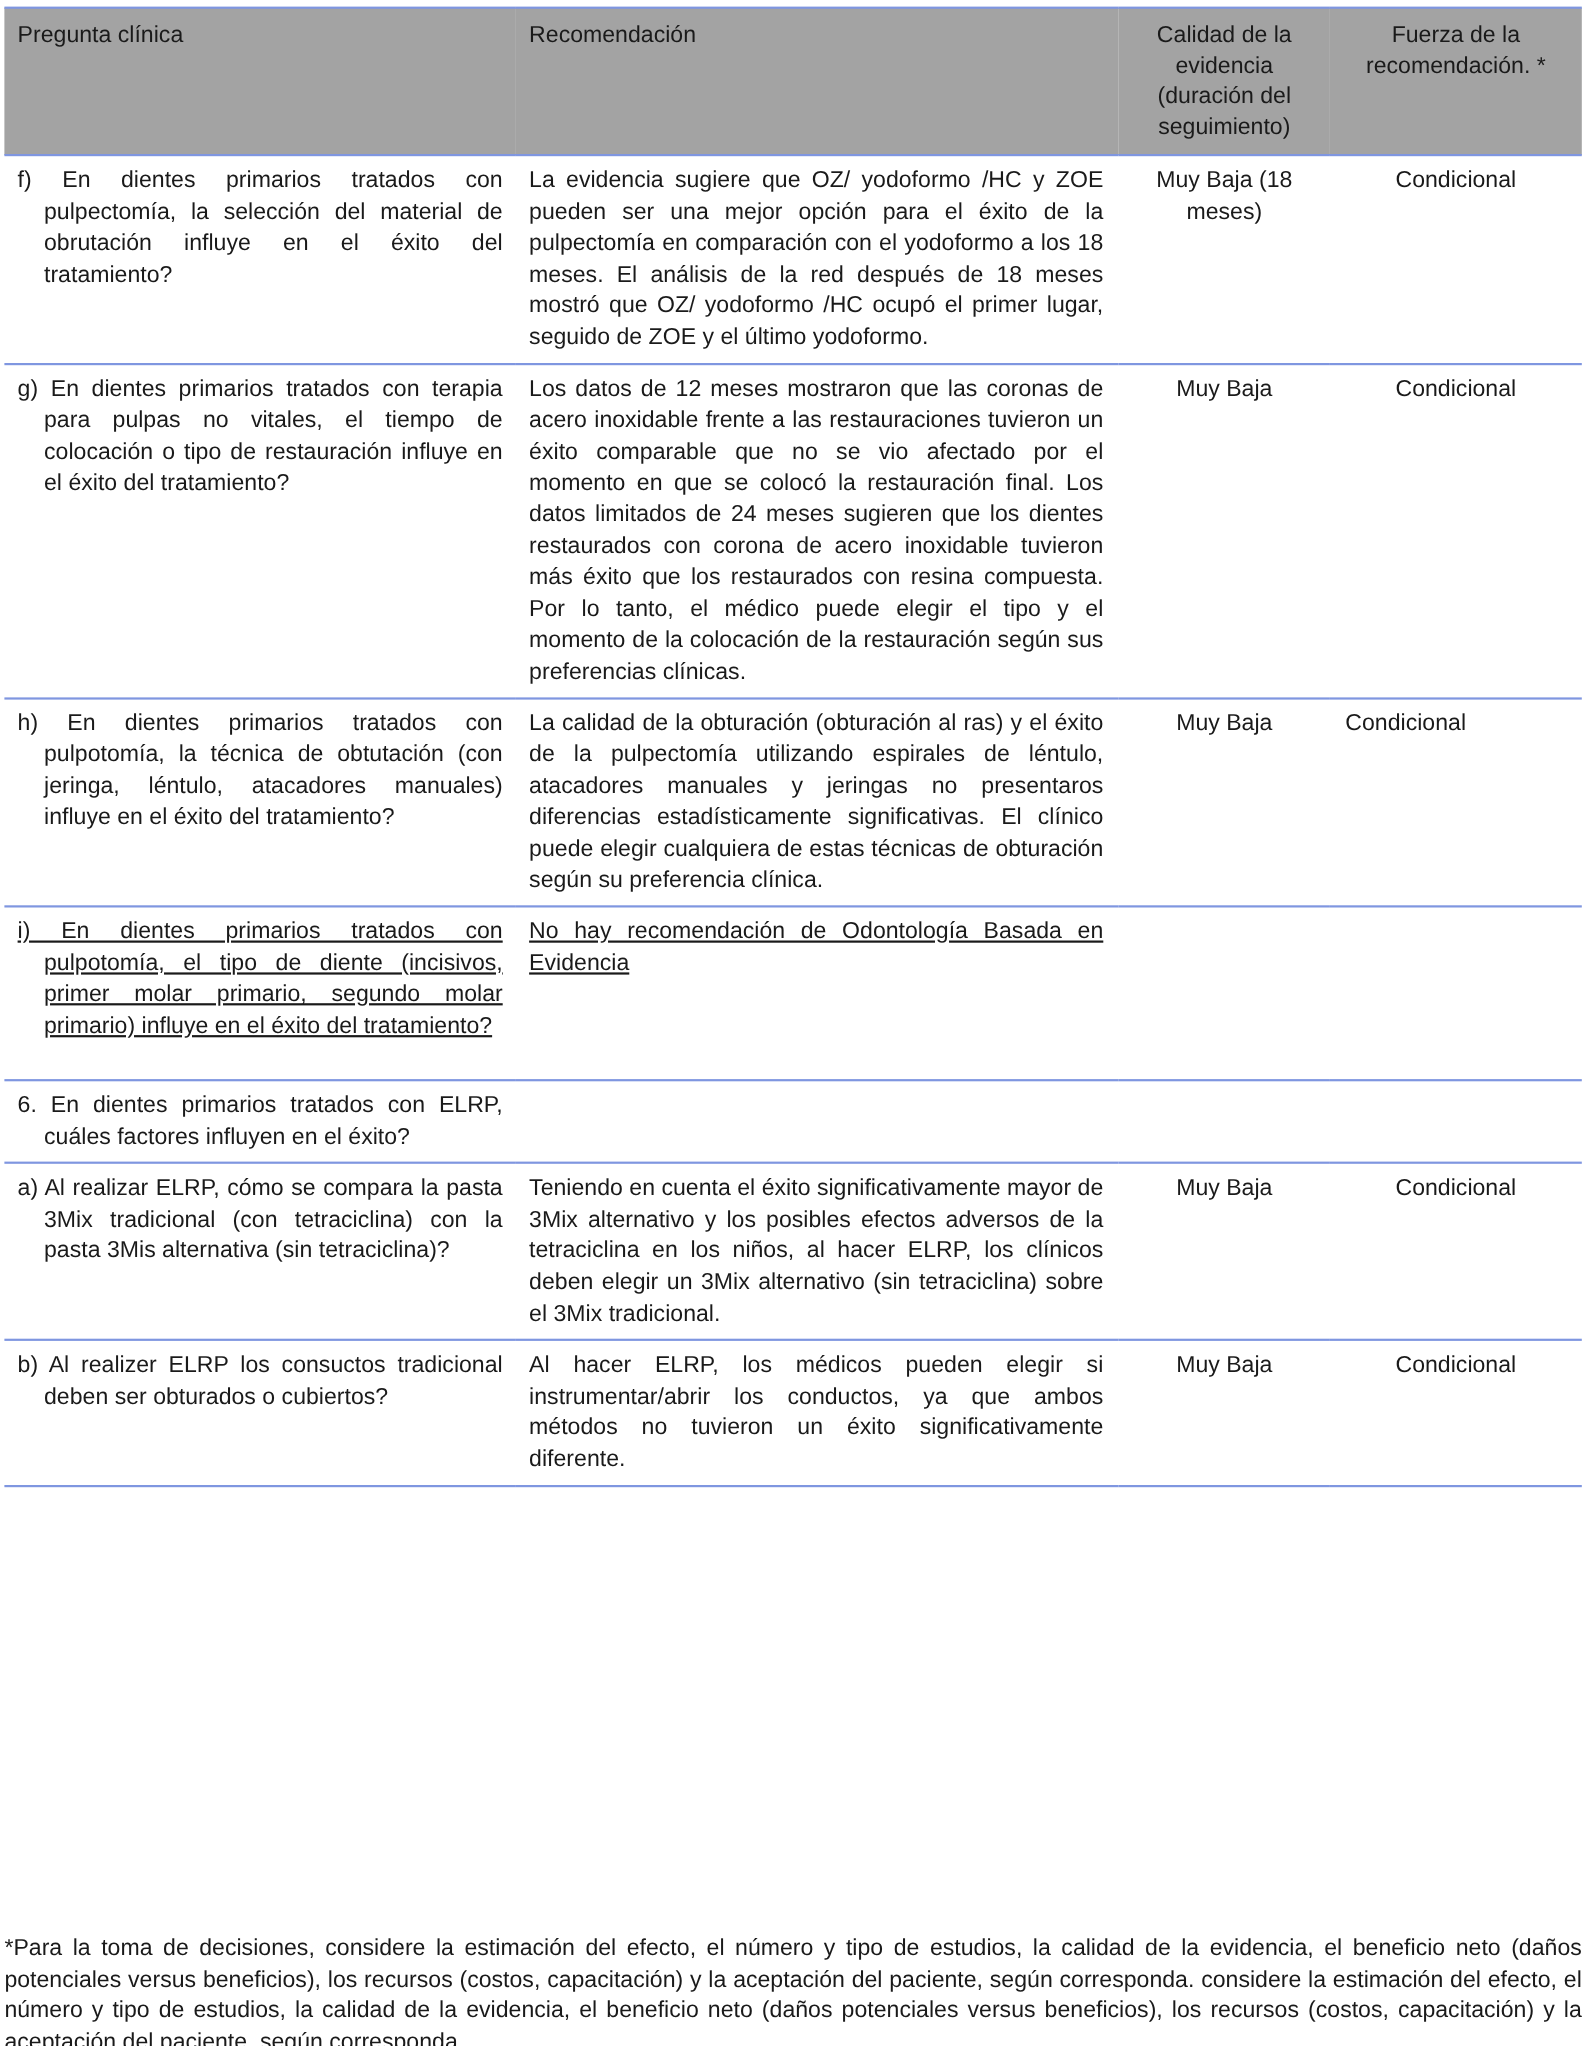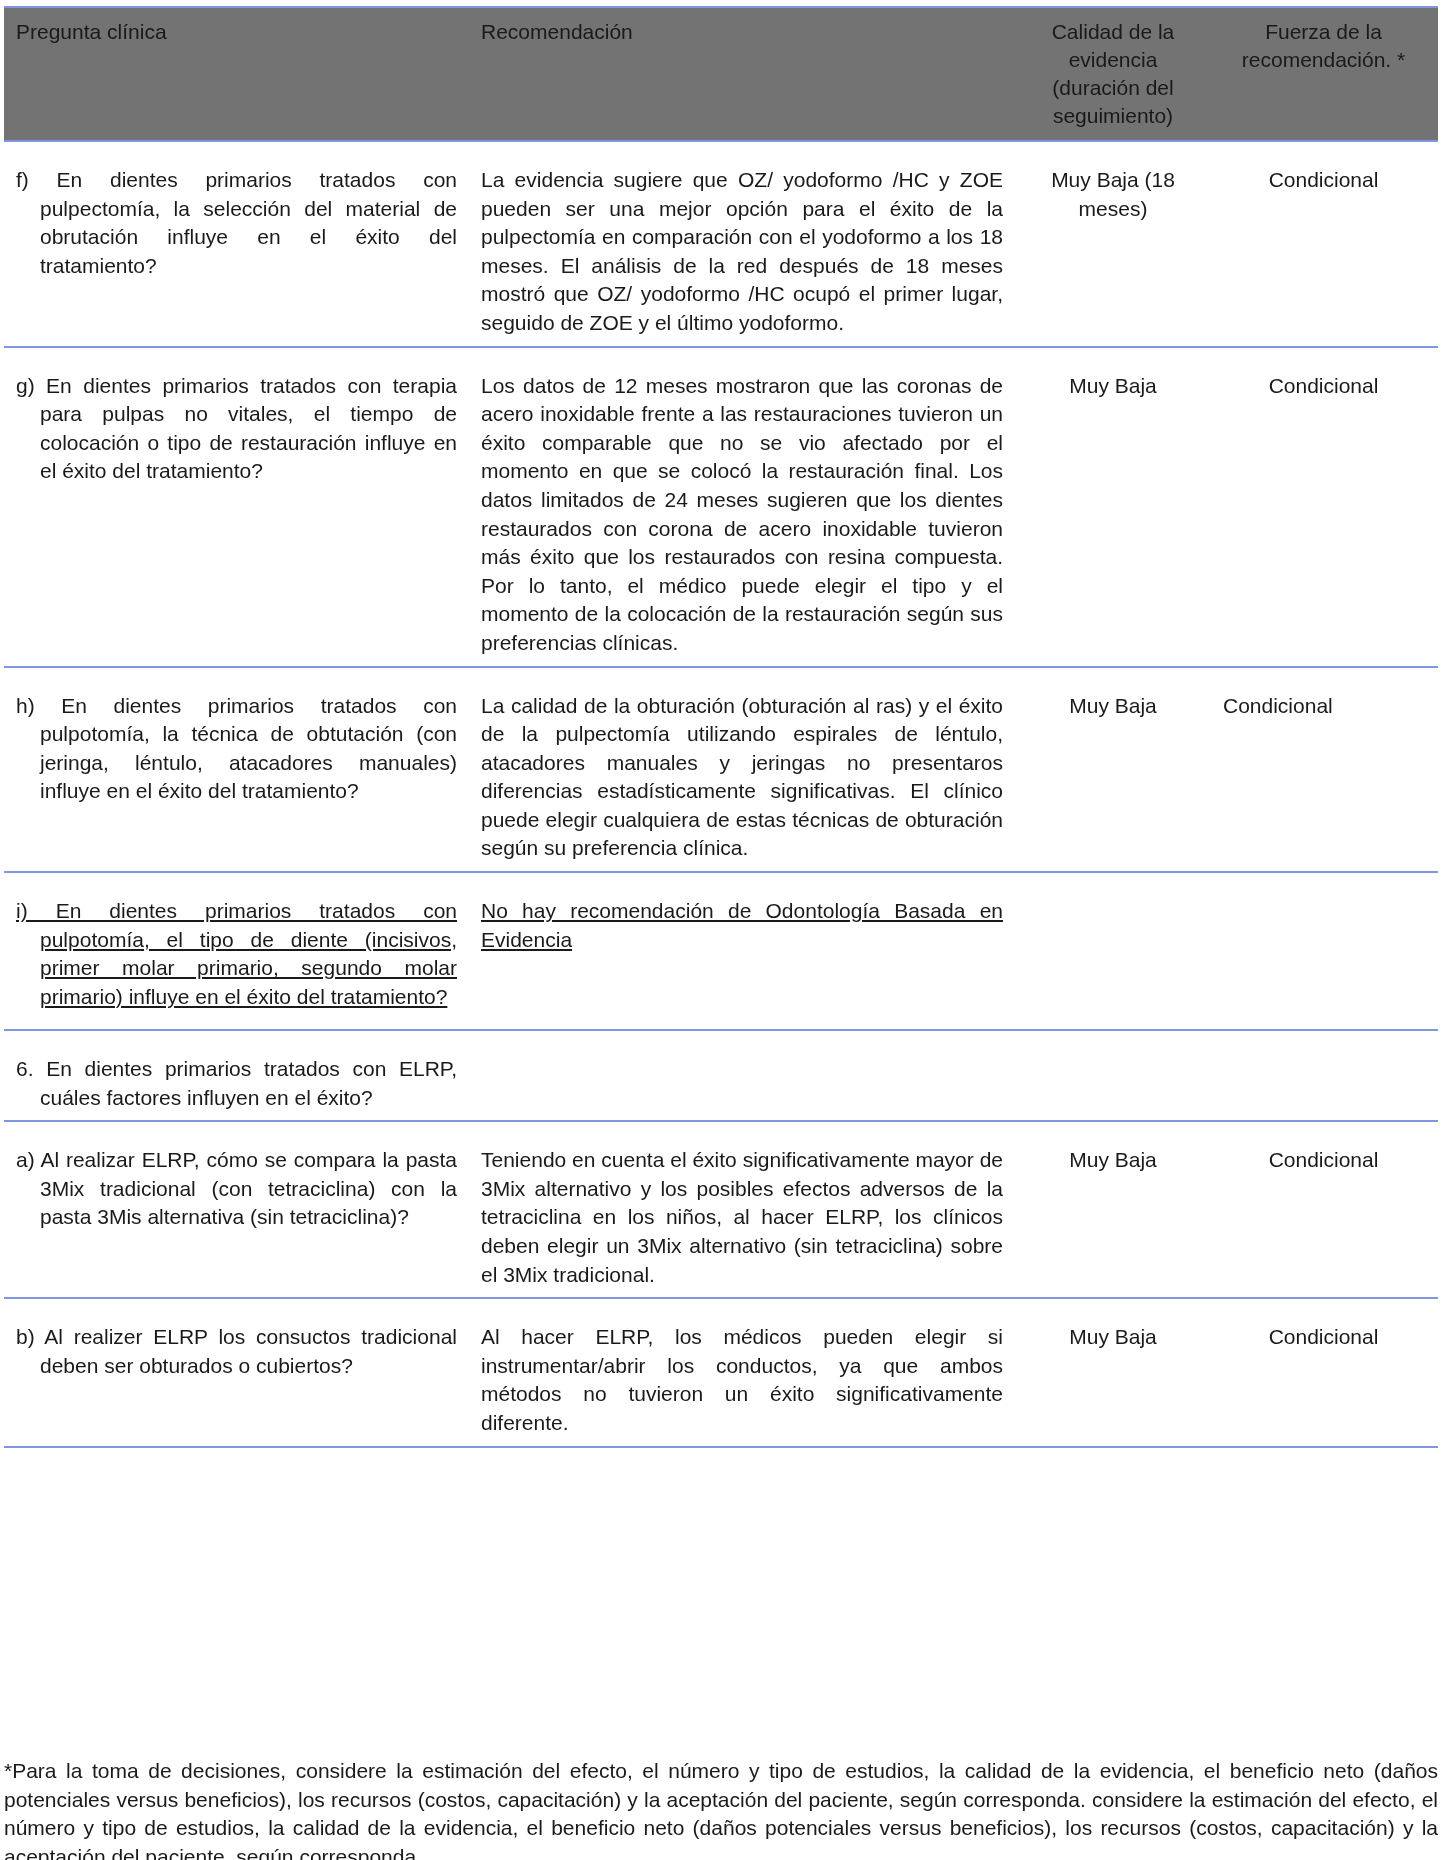--- a/index.html
+++ b/index.html
@@ -24,21 +24,21 @@
     table {
       border-collapse: collapse;
       width: 1434px;
       table-layout: fixed;
     }
     col.c1 { width: 465px; }
     col.c2 { width: 548px; }
     col.c3 { width: 192px; }
     col.c4 { width: 229px; }
     thead tr {
-      background: #737373;
+      background: #a3a3a3;
       border-top: 2px solid #7f96e0;
       border-bottom: 2px solid #7f96e0;
     }
     th {
       font-weight: normal;
       font-size: 21px;
       line-height: 28px;
       vertical-align: top;
       padding: 10px 12px 10px 12px;
       text-align: left;
@@ -46,21 +46,21 @@
       box-sizing: border-box;
     }
     th.center { text-align: center; }
     tbody tr {
       border-bottom: 2px solid #7f96e0;
     }
     td {
       font-size: 21px;
       line-height: 28.6px;
       vertical-align: top;
-      padding: 24px 12px 8px 12px;
+      padding: 8px 12px 8px 12px;
       box-sizing: border-box;
     }
     td.question {
       text-align: justify;
       padding-left: 12px;
     }
     td.question .q-text {
       display: block;
       padding-left: 24px;
       text-indent: -24px;

